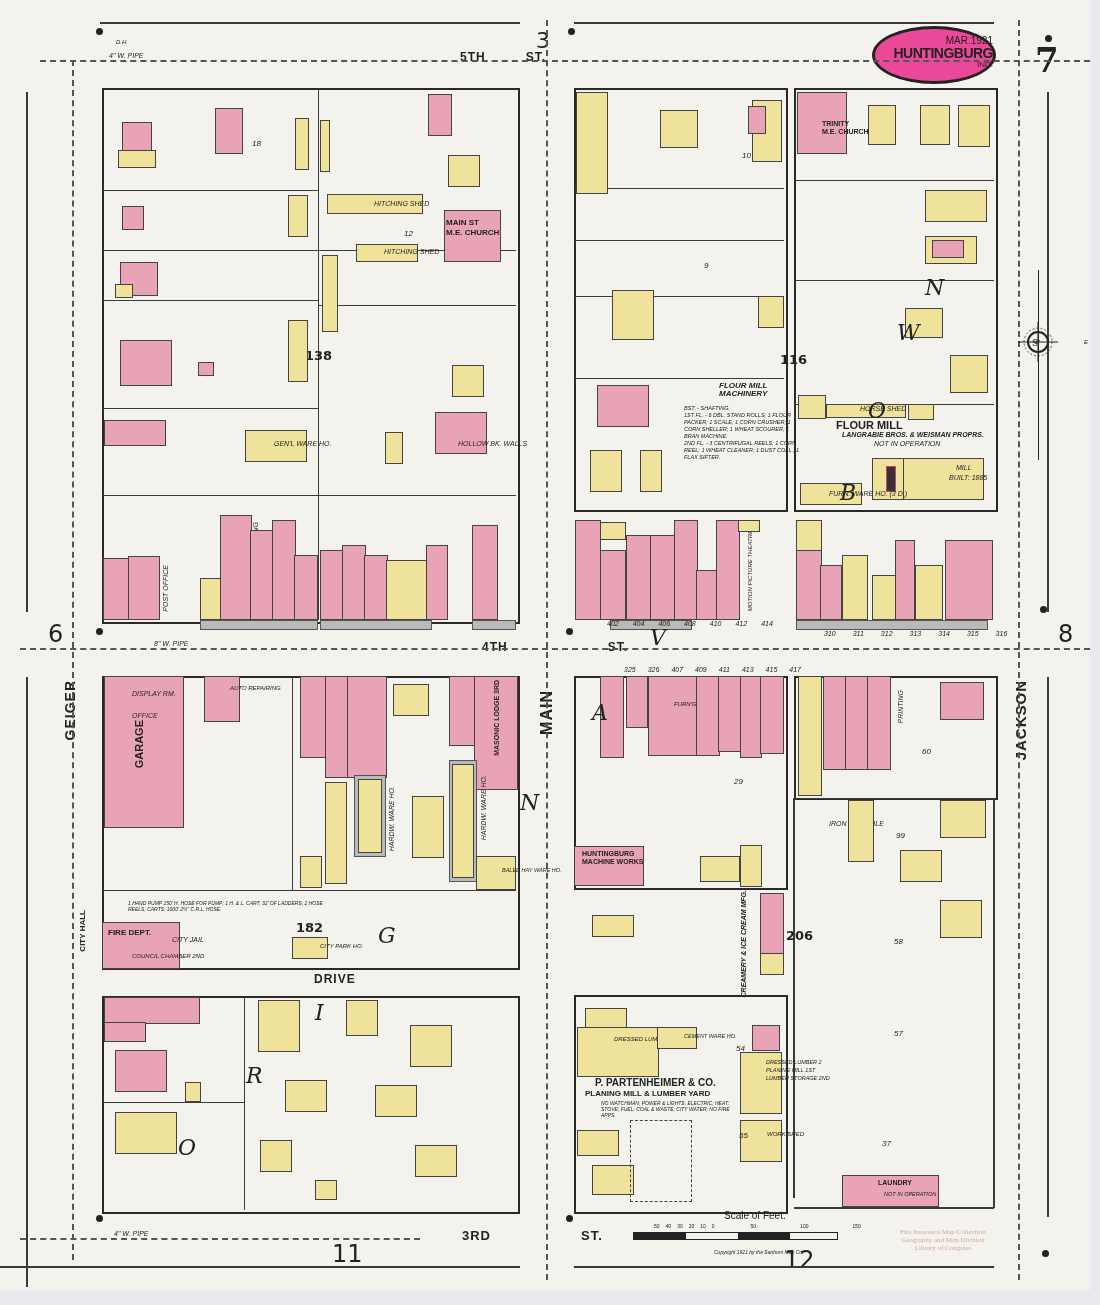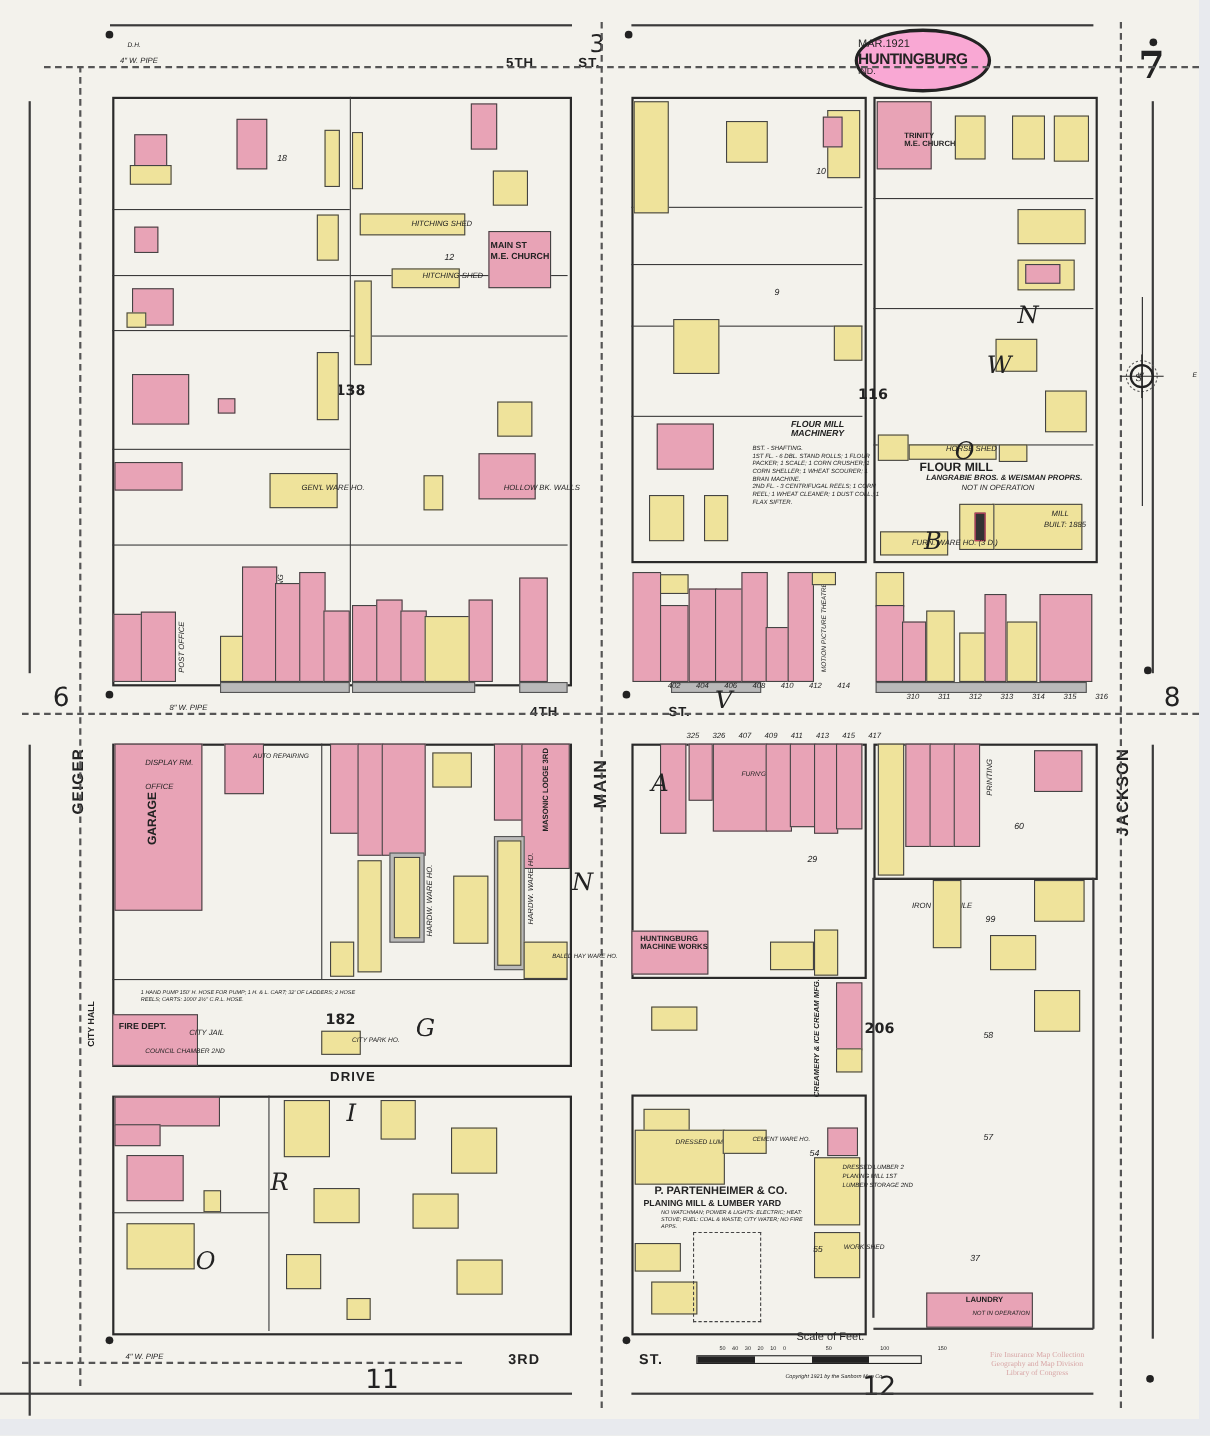--- a/index.html
+++ b/index.html
@@ -21,40 +21,40 @@
   .dash-h{position:absolute;height:0;border-top:2px dashed #555;}
   .dash-v{position:absolute;width:0;border-left:2px dashed #555;}
   .big-letter{position:absolute;font-size:22px;font-family:"DejaVu Serif",serif;font-style:italic;color:#222;}
   .dh{position:absolute;width:7px;height:7px;border-radius:50%;background:#222;}
 </style>
 </head>
 <body>
 
 <div class="sheet">
 
-  <div class="abs" style="left:777px;top:26px;width:118px;height:52px;border:3px solid #222;border-radius:50%;text-align:left;background:#f9a8d4;">
+  <div class="abs" style="left:872px;top:26px;width:118px;height:52px;border:3px solid #222;border-radius:50%;text-align:right;background:#ec4899;">
     <div style="font-size:10px;margin-top:6px;color:#222;">MAR.1921</div>
     <div style="font-size:14px;font-weight:bold;color:#222;line-height:14px;letter-spacing:-0.5px;">HUNTINGBURG</div>
     <div style="font-size:8px;color:#222;">IND.</div>
   </div>
 
   <div class="bignum" style="left:536px;top:28px;font-size:22px;">3</div>
   <div class="bignum" style="left:1035px;top:40px;font-size:34px;font-family:'DejaVu Serif',serif;font-weight:bold;">7</div>
   <div class="bignum" style="left:48px;top:620px;font-size:24px;">6</div>
   <div class="bignum" style="left:1058px;top:620px;font-size:24px;">8</div>
   <div class="bignum" style="left:332px;top:1240px;font-size:24px;">11</div>
   <div class="bignum" style="left:784px;top:1246px;font-size:24px;">12</div>
 
   <div class="street" style="left:460px;top:50px;font-size:12px;"><span>5TH</span><span style="margin-left:40px;">ST.</span></div>
   <div class="street" style="left:482px;top:640px;font-size:12px;"><span>4TH</span><span style="margin-left:100px;">ST.</span></div>
   <div class="street" style="left:462px;top:1228px;font-size:13px;"><span>3RD</span><span style="margin-left:90px;">ST.</span></div>
   <div class="street vert" style="left:62px;top:680px;font-size:14px;">GEIGER</div>
   <div class="street vert" style="left:538px;top:690px;font-size:16px;">MAIN</div>
   <div class="street vert" style="left:1012px;top:680px;font-size:15px;">JACKSON</div>
-  <div class="street" style="left:300px;top:972px;font-size:12px;">DRIVE</div>
+  <div class="street" style="left:314px;top:972px;font-size:12px;">DRIVE</div>
 
   <div class="dash-h" style="left:40px;top:60px;width:1050px;"></div>
   <div class="dash-h" style="left:20px;top:648px;width:1070px;"></div>
   <div class="dash-h" style="left:20px;top:1238px;width:400px;"></div>
   <div class="dash-v" style="left:72px;top:60px;height:1200px;"></div>
   <div class="dash-v" style="left:546px;top:20px;height:1260px;"></div>
   <div class="dash-v" style="left:1018px;top:20px;height:1260px;"></div>
 
   <div class="lbl" style="left:85px;top:52px;">4" W. PIPE</div>
   <div class="lbl" style="left:130px;top:640px;">8" W. PIPE</div>

